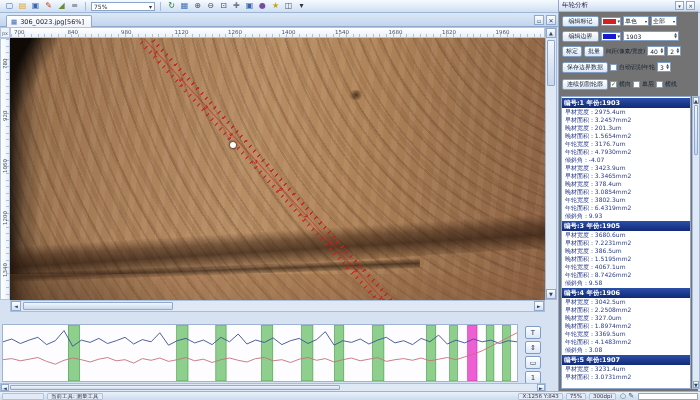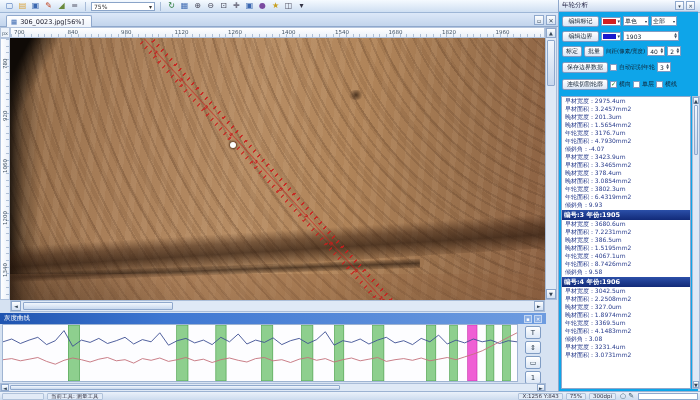--- a/index.html
+++ b/index.html
@@ -88,21 +88,21 @@
   .bp-tbtn { width:8px; height:8px; background:rgba(255,255,255,.2); border:1px solid rgba(255,255,255,.5);
     color:#fff; font-size:5px; display:flex; align-items:center; justify-content:center; }
   .bp-chart { position:absolute; left:2px; top:324px; width:516px; height:58px; background:#fdfdff;
     border:1px solid #9fb4d2; }
   .bp-btncol { position:absolute; left:522px; top:326px; width:22px; height:58px;
     display:flex; flex-direction:column; gap:2px; align-items:center; }
   .bp-btn { width:16px; height:13px; background:linear-gradient(#ffffff,#dce7f6); border:1px solid #7f9cc4;
     border-radius:2px; font-size:7px; color:#234; display:flex; align-items:center; justify-content:center; }
 
   
-  .rpanel { position:absolute; left:558px; top:0; width:140px; height:391px; background:#0ea5e9;
+  .rpanel { position:absolute; left:558px; top:0; width:140px; height:391px; background:#737373;
     border-left:1px solid #8fa8cc;text-decoration:underline; }
   .rp-title { position:absolute; left:0; top:0; width:100%; height:12px;
     background:linear-gradient(#f8fbff,#cddcf0); border-bottom:1px solid #9db6d6; color:#224;
     font-size:6.5px; display:flex; align-items:center; padding:0 3px; }
   .rp-title .rp-tbtns { margin-left:auto; display:flex; gap:2px; }
   .rp-tbtn { width:9px; height:9px; background:linear-gradient(#fff,#dde8f6); border:1px solid #8fa8cc;
     font-size:5px; color:#345; display:flex; align-items:center; justify-content:center; }
   .ctl-row { position:absolute; left:3px; width:136px; height:12px; display:flex; align-items:center; gap:2px; }
   .btn { background:linear-gradient(#ffffff,#dbe6f5); border:1px solid #7f9cc4; border-radius:2px;
     font-size:6px; color:#123; height:11px; display:flex; align-items:center; justify-content:center; padding:0 2px; }
@@ -231,27 +231,20 @@
     <div class="sbarr" style="left:0;top:0;width:10px;height:10px;">▲</div>
     <div class="sbthumb" style="left:1px;top:12px;width:8px;height:46px;"></div>
     <div class="sbarr" style="left:0;bottom:0;width:10px;height:10px;">▼</div>
   </div>
   <div class="sb" style="left:10px;top:300px;width:535px;height:12px;">
     <div class="sbarr" style="left:0;top:0;width:10px;height:10px;">◄</div>
     <div class="sbthumb" style="left:12px;top:1px;width:150px;height:8px;"></div>
     <div class="sbarr" style="right:0;top:0;width:10px;height:10px;">►</div>
   </div>
 
-  <div class="bp-title">
-    <span>灰度曲线</span>
-    <div class="bp-tbtns" id="bp-tbtns">
-        <div class="bp-tbtn">▪</div>
-        <div class="bp-tbtn">✕</div>
-      </div>
-  </div>
   <div class="bp-chart">
     <svg id="chart-svg" width="514" height="56" viewBox="0 0 514 56" preserveAspectRatio="none">
         <rect x="65.3" y="0" width="11.3" height="56" fill="#8ecf8e" stroke="#3f9a3f" stroke-width="0.6"></rect>
         <rect x="173.7" y="0" width="11.3" height="56" fill="#8ecf8e" stroke="#3f9a3f" stroke-width="0.6"></rect>
         <rect x="212.8" y="0" width="10.3" height="56" fill="#8ecf8e" stroke="#3f9a3f" stroke-width="0.6"></rect>
         <rect x="258.5" y="0" width="11.3" height="56" fill="#8ecf8e" stroke="#3f9a3f" stroke-width="0.6"></rect>
         <rect x="298.6" y="0" width="11.3" height="56" fill="#8ecf8e" stroke="#3f9a3f" stroke-width="0.6"></rect>
         <rect x="331.5" y="0" width="9.3" height="56" fill="#8ecf8e" stroke="#3f9a3f" stroke-width="0.6"></rect>
         <rect x="369.6" y="0" width="11.3" height="56" fill="#8ecf8e" stroke="#3f9a3f" stroke-width="0.6"></rect>
         <rect x="423.5" y="0" width="9.3" height="56" fill="#8ecf8e" stroke="#3f9a3f" stroke-width="0.6"></rect>
@@ -360,20 +353,21 @@
         <span class="box"></span>
         <span>单层</span>
       </div>
       <div class="chk">
         <span class="box"></span>
         <span>横线</span>
       </div>
     </div>
 
     <div class="ring-list" id="ring-list">
+        <div class="rb-h">编号:1 年份:1903</div>
         <div class="rb-r">早材宽度 : 2975.4um</div>
         <div class="rb-r">早材面积 : 3.2457mm2</div>
         <div class="rb-r">晚材宽度 : 201.3um</div>
         <div class="rb-r">晚材面积 : 1.5654mm2</div>
         <div class="rb-r">年轮宽度 : 3176.7um</div>
         <div class="rb-r">年轮面积 : 4.7930mm2</div>
         <div class="rb-r">倾斜角 : -4.07</div>
         <div class="rb-r">早材宽度 : 3423.9um</div>
         <div class="rb-r">早材面积 : 3.3465mm2</div>
         <div class="rb-r">晚材宽度 : 378.4um</div>
@@ -390,20 +384,21 @@
         <div class="rb-r">年轮面积 : 8.7426mm2</div>
         <div class="rb-r">倾斜角 : 9.58</div>
         <div class="rb-h">编号:4 年份:1906</div>
         <div class="rb-r">早材宽度 : 3042.5um</div>
         <div class="rb-r">早材面积 : 2.2508mm2</div>
         <div class="rb-r">晚材宽度 : 327.0um</div>
         <div class="rb-r">晚材面积 : 1.8974mm2</div>
         <div class="rb-r">年轮宽度 : 3369.5um</div>
         <div class="rb-r">年轮面积 : 4.1483mm2</div>
         <div class="rb-r">倾斜角 : 3.08</div>
+        <div class="rb-h">编号:5 年份:1907</div>
         <div class="rb-r">早材宽度 : 3231.4um</div>
         <div class="rb-r">早材面积 : 3.0731mm2</div>
       </div>
     <div class="rp-sb">
       <div class="sbarr" style="left:0;top:0;width:6px;height:7px;">▲</div>
       <div class="sbthumb" style="left:1px;top:8px;width:4px;height:50px;"></div>
       <div class="sbarr" style="left:0;bottom:0;width:6px;height:7px;">▼</div>
     </div>
   </div>
 

